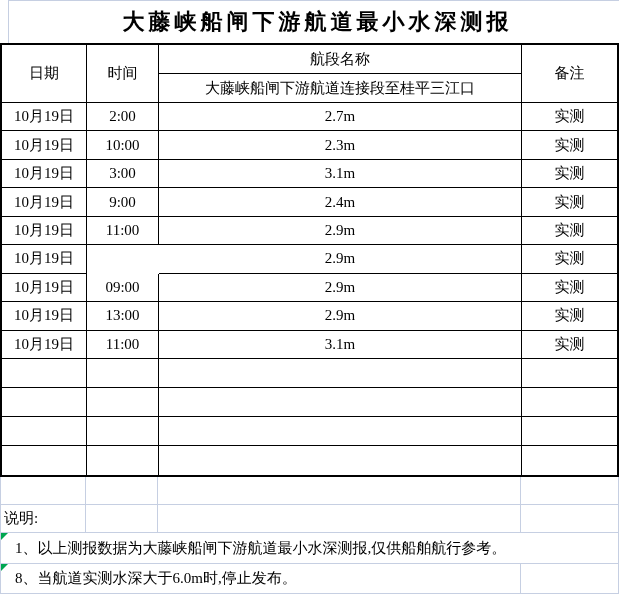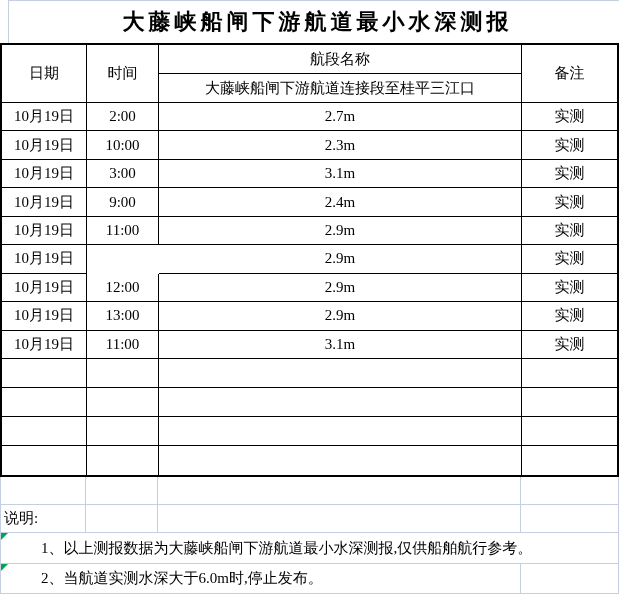--- a/index.html
+++ b/index.html
@@ -85,21 +85,21 @@
     border-bottom: 1px solid var(--grid);
     display: flex;
     align-items: center;
     font-size: 15px;
     line-height: 1;
     white-space: nowrap;
   }
   .fcell.no-r { border-right: none; }
   .fcell.no-b { border-bottom: none; }
   .fcell.label-cell { padding-left: 3px; }
-  .fcell.note-cell  { padding-left: 40px; text-align: right; }
+  .fcell.note-cell  { padding-left: 14px; text-align: right; }
   .tri {
     position: absolute;
     top: 0; left: 0;
     width: 0; height: 0;
     border-top: 7px solid var(--green);
     border-right: 7px solid transparent;
   }
 </style>
 </head>
 <body>
@@ -132,21 +132,21 @@
       <div class="bcell" style="grid-area: 6 / 3;">2.4m</div>
       <div class="bcell no-r" style="grid-area: 6 / 4;">实测</div>
       <div class="bcell" style="grid-area: 7 / 1;">10月19日</div>
       <div class="bcell" style="grid-area: 7 / 2;">11:00</div>
       <div class="bcell" style="grid-area: 7 / 3;">2.9m</div>
       <div class="bcell no-r" style="grid-area: 7 / 4;">实测</div>
       <div class="bcell" style="grid-area: 8 / 1;">10月19日</div>
       <div class="bcell" style="grid-area: 8 / 3;">2.9m</div>
       <div class="bcell no-r" style="grid-area: 8 / 4;">实测</div>
       <div class="bcell" style="grid-area: 9 / 1;">10月19日</div>
-      <div class="bcell" style="grid-area: 9 / 2;">12:00</div>
+      <div class="bcell" style="grid-area: 9 / 2;">09:00</div>
       <div class="bcell" style="grid-area: 9 / 3;">2.9m</div>
       <div class="bcell no-r" style="grid-area: 9 / 4;">实测</div>
       <div class="bcell" style="grid-area: 10 / 1;">10月19日</div>
       <div class="bcell" style="grid-area: 10 / 2;">13:00</div>
       <div class="bcell" style="grid-area: 10 / 3;">2.9m</div>
       <div class="bcell no-r" style="grid-area: 10 / 4;">实测</div>
       <div class="bcell" style="grid-area: 11 / 1;">10月19日</div>
       <div class="bcell" style="grid-area: 11 / 2;">11:00</div>
       <div class="bcell" style="grid-area: 11 / 3;">3.1m</div>
       <div class="bcell no-r" style="grid-area: 11 / 4;">实测</div>
@@ -180,18 +180,18 @@
     <div class="fcell" style="grid-row:2;grid-column:3;"></div>
     <div class="fcell no-r" style="grid-row:2;grid-column:4;"></div>
 
     <div class="fcell note-cell no-r" style="grid-row:3;grid-column:1 / span 4;">
       <span class="tri"></span>
       <span>1、以上测报数据为大藤峡船闸下游航道最小水深测报,仅供船舶航行参考。</span>
     </div>
 
     <div class="fcell note-cell no-b" style="grid-row:4;grid-column:1 / span 3;">
       <span class="tri"></span>
-      <span>2、当航道实测水深大于6.0m时,停止发布。</span>
+      <span>8、当航道实测水深大于6.0m时,停止发布。</span>
     </div>
     <div class="fcell no-r no-b" style="grid-row:4;grid-column:4;"></div>
   </div>
 
 </div>
 
 </body></html>

